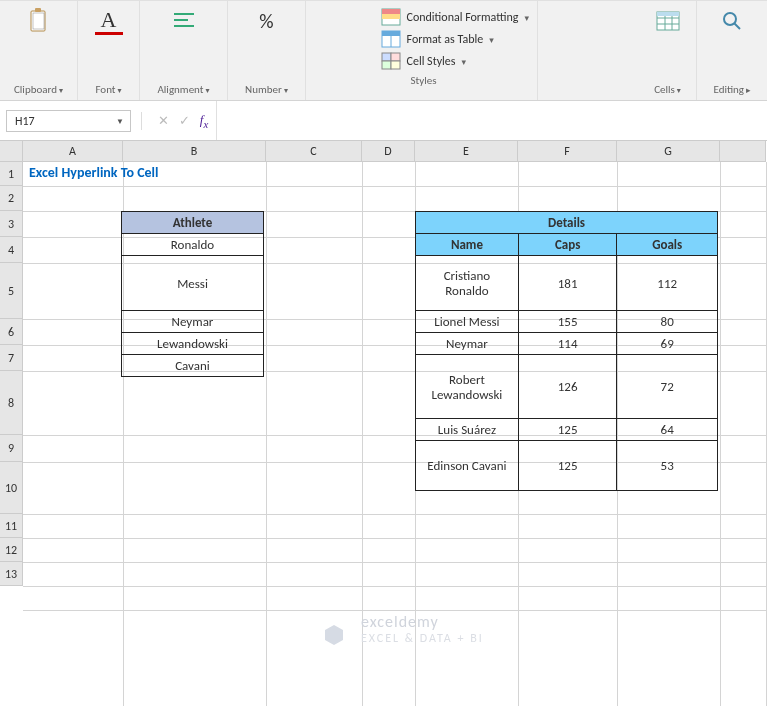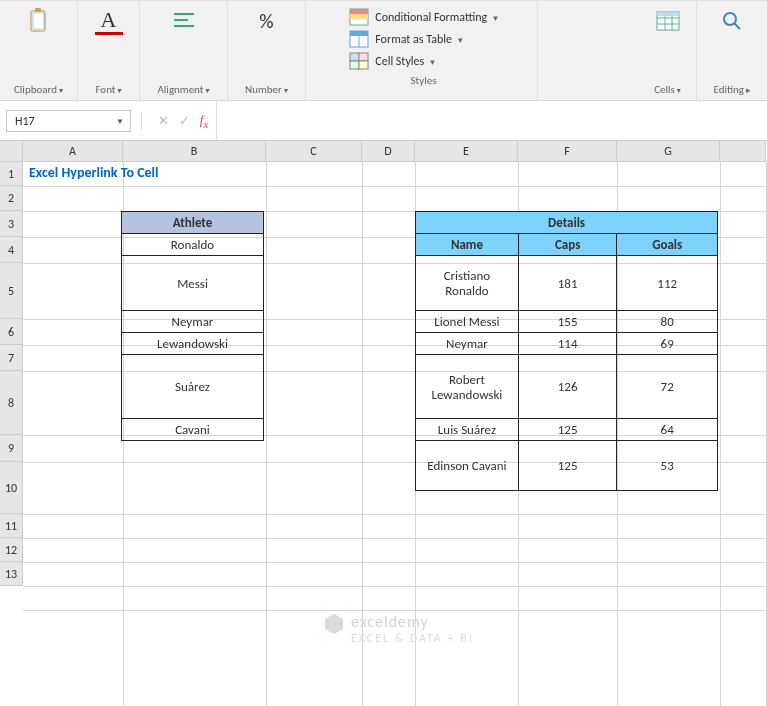--- a/index.html
+++ b/index.html
@@ -51,21 +51,21 @@
   margin: 0 4px 0 6px;
   display: flex;
   align-items: center;
   padding: 0 6px 0 8px;
   background: #fff;
   justify-content: space-between;
 }
 .namebox .dd { font-size: 8px; color: #555; }
 .fx-btns { display: flex; gap: 10px; padding: 0 10px; color: #bbb; }
 .fx-btns span { cursor: pointer; font-size: 13px; }
-.fx-label { font-style: italic; font-family: "Times New Roman", serif; font-size: 13px; color: #ef4444; padding-right: 8px; }
+.fx-label { font-style: italic; font-family: "Times New Roman", serif; font-size: 13px; color: #4c1d95; padding-right: 8px; }
 .fx-input { flex: 1; border-left: 1px solid #e0e0e0; height: 100%; }
 .cornr { width: 23px; height: 21px; background: #e6e6e6; border-right: 1px solid #ccc; border-bottom: 1px solid #ccc; }
 .colhdrs { display: flex; height: 21px; }
 .colhdr {
   background: #e6e6e6;
   border-right: 1px solid #ccc;
   border-bottom: 1px solid #ccc;
   display: flex; align-items: center; justify-content: center;
   color: #333;
   font-size: 12px;
@@ -131,21 +131,21 @@
   text-align: center;
 }
 .tall { height: 55px; }
 .med { height: 50px; }
 .watermark {
   position: absolute;
   left: 300px; top: 450px;
   color: #d0d4dc;
   font-size: 16px;
   letter-spacing: 1px;
-  display:flex; align-items:flex-start; gap:6px;
+  display:flex; align-items:flex-end; gap:16px;
 }
 .watermark .sub { font-size: 12px; letter-spacing: 2px; display:block; color:#dbdee4; }
 </style>
 </head>
 <body>
 
 <div class="ribbon">
   <div class="rgroup" style="width:78px">
     <div class="top">
       <div class="bigbtn">
@@ -199,21 +199,21 @@
       <div class="bigbtn">
         <div class="ic" style="font-size:20px;color:#333">%</div>
       </div>
     </div>
     <div class="lbl">
         <span>Number</span>
         <span class="drop">▾</span>
       </div>
   </div>
 
-  <div class="rgroup" style="width:232px;align-items:center;padding-left:10px">
+  <div class="rgroup" style="width:232px;align-items:flex-end;padding-left:10px">
     <div class="styles-inner">
       <div class="styles-item">
         <div class="ic"><svg width="20" height="18">
               <rect x="1" y="1" width="18" height="16" fill="#fff" stroke="#6a9"></rect>
               <rect x="1" y="1" width="18" height="5" fill="#e88"></rect>
               <rect x="1" y="6" width="18" height="5" fill="#fd8"></rect>
             </svg></div>
         <span>Conditional Formatting</span>
         <span class="chev">▾</span>
       </div>
@@ -365,23 +365,20 @@
         <tr>
               <td class="tall">Messi</td>
             </tr>
         <tr>
               <td>Neymar</td>
             </tr>
         <tr>
               <td>Lewandowski</td>
             </tr>
         <tr>
-              <td style="height:64px">Suárez</td>
-            </tr>
-        <tr>
               <td>Cavani</td>
             </tr>
       </tbody>
         </table>
 
       <table class="details-table">
         <tbody>
             <tr>
               <th colspan="3">Details</th>
             </tr>

